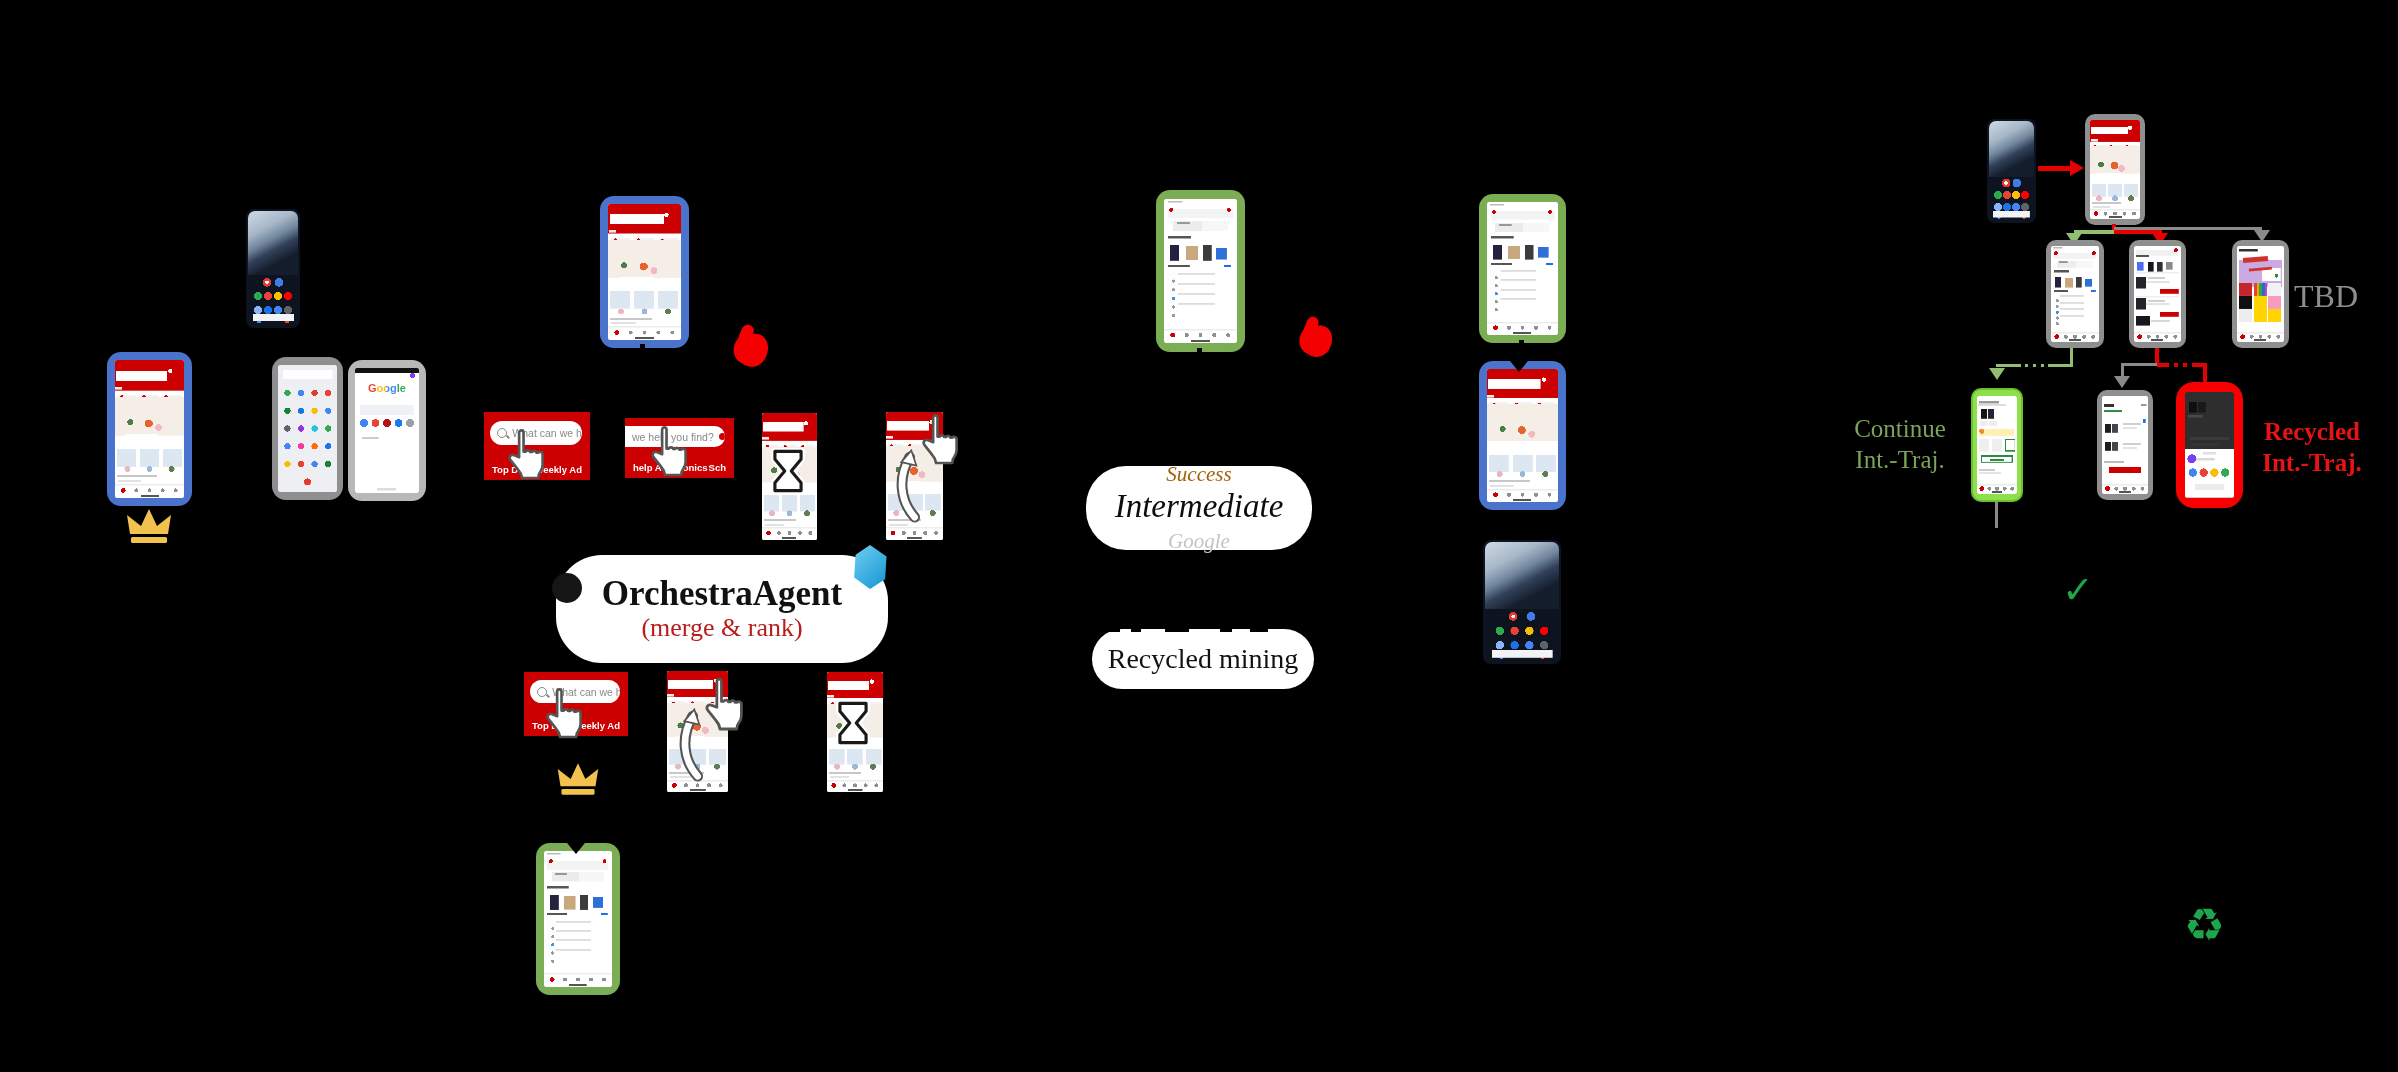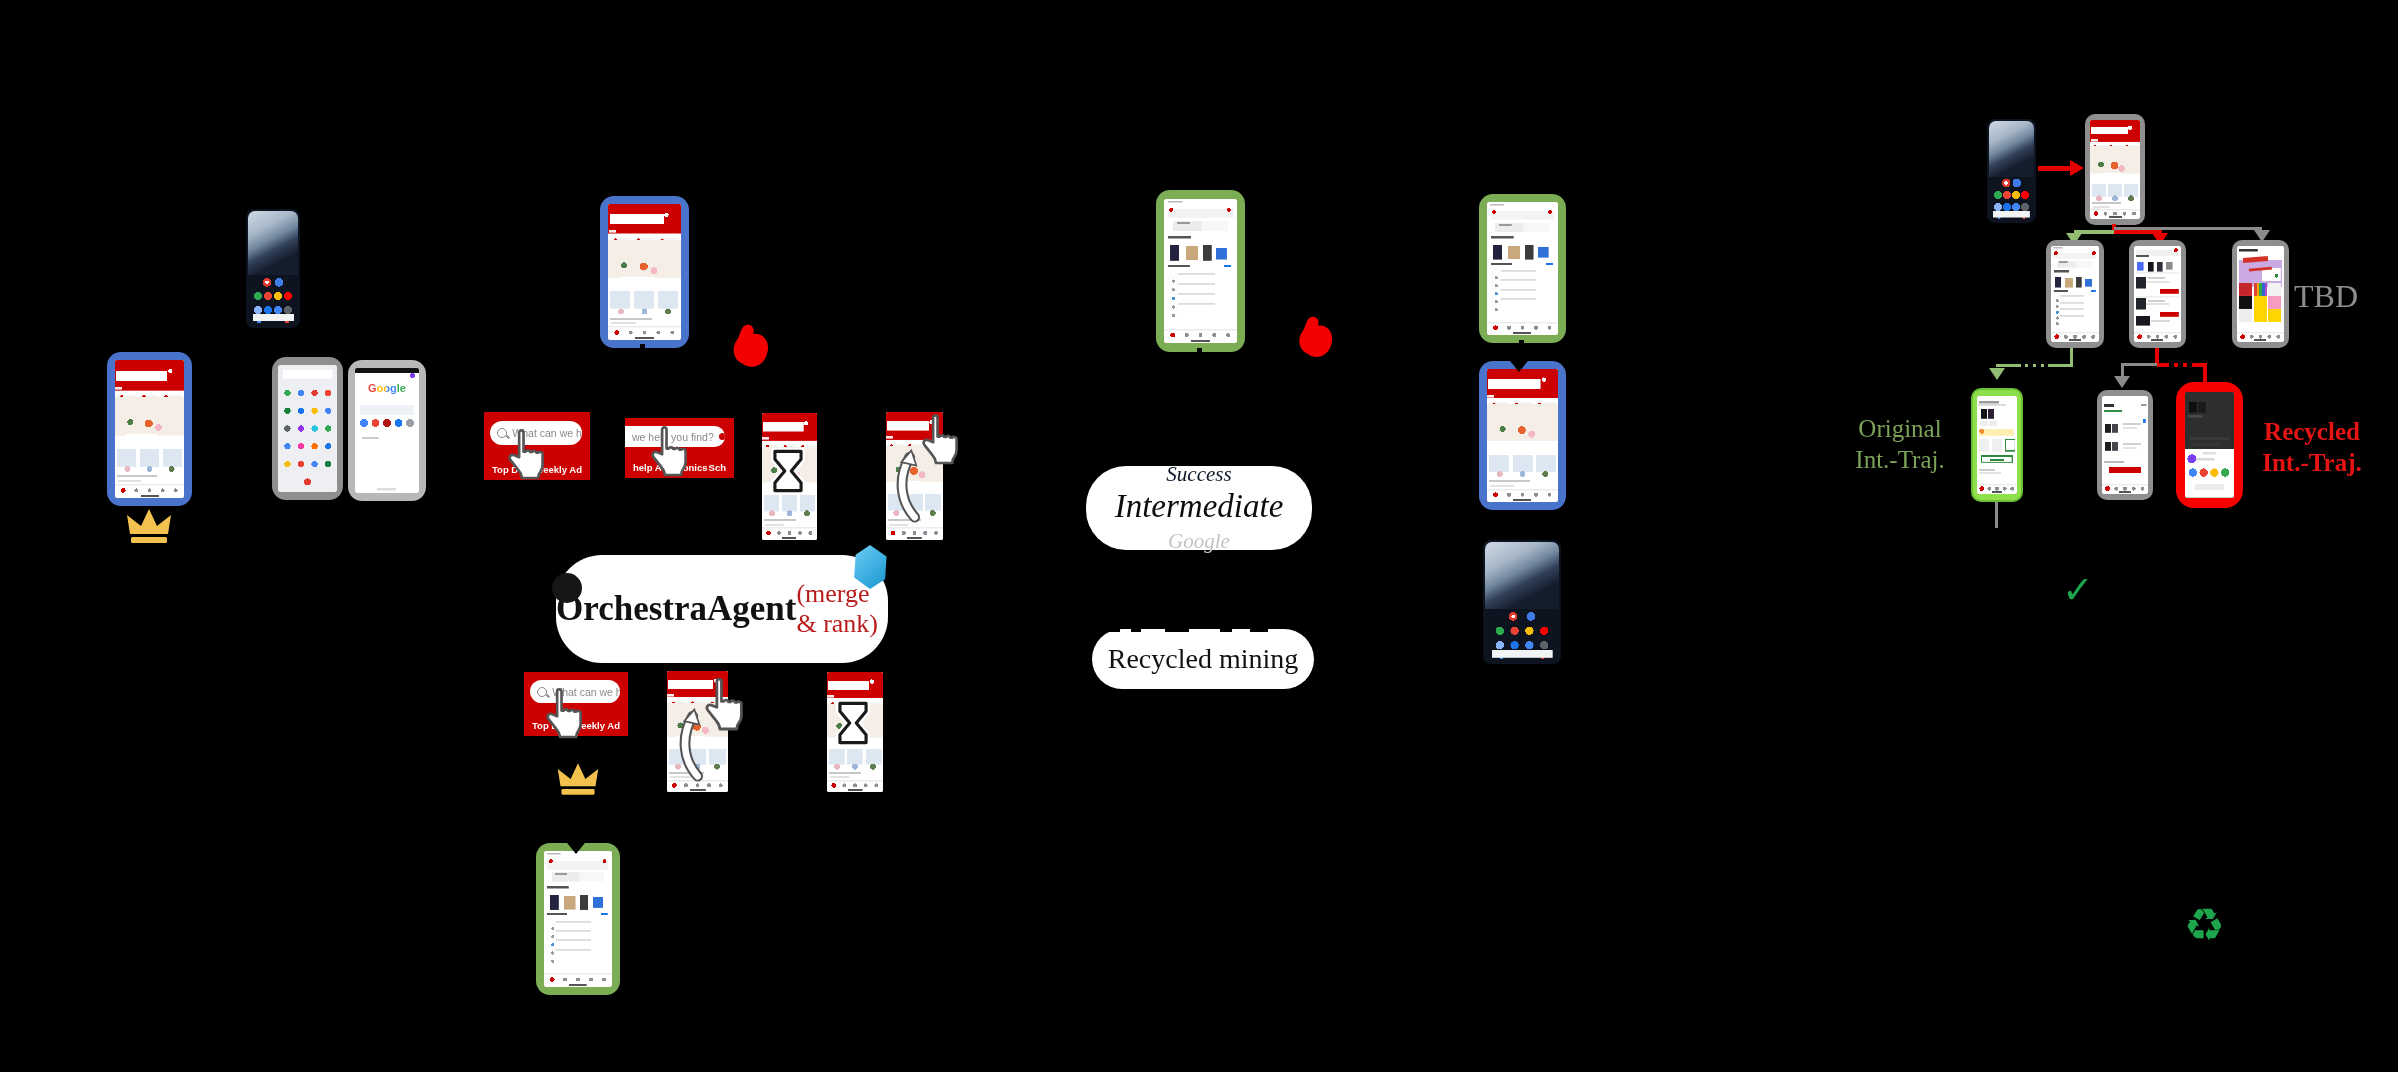--- a/index.html
+++ b/index.html
@@ -447,21 +447,21 @@
   </div>
   <svg class="abs" style="left:893px;top:442px;z-index:5;" width="30" height="82" viewBox="0 0 36 90">
     <path d="M26 86 C8 66 6 38 20 14" stroke="#555" stroke-width="13" fill="none" stroke-linecap="round"></path>
     <path d="M26 86 C8 66 6 38 20 14" stroke="#fff" stroke-width="8" fill="none" stroke-linecap="round"></path>
     <path d="M10 20 L22 6 L28 24 Z" fill="#fff" stroke="#555" stroke-width="2"></path>
   </svg>
   <svg class="abs" style="left:917px;top:412px;z-index:6;" width="44" height="58" viewBox="0 0 30 38">
     <path d="M11 3c0-2 3-2 3 0v13h1.5c.4-1.2 2.8-1.2 3 .3h1.4c.5-1.1 2.6-1 2.9.4h1.3c.6-.9 2.9-.6 2.9 1v7.5c0 2-.6 3.3-1.6 4.6-1 1.2-1.4 2.6-1.4 4.2H13c-.2-2-1-3.8-2.5-5.4L5.3 22c-1.8-2-.2-4.4 2-3.6l3.7 1.4z" fill="#fff" stroke="#555" stroke-width="1.8" stroke-linejoin="round"></path>
   </svg>
 
-  <div class="blob" style="left:556px;top:555px;width:332px;height:108px;border-radius:46px;display:flex;flex-direction:row;align-items:center;justify-content:center;z-index:1;">
+  <div class="blob" style="left:556px;top:555px;width:332px;height:108px;border-radius:46px;display:flex;flex-direction:column;align-items:center;justify-content:center;z-index:1;">
     <div style="font-weight:bold;font-size:35px;color:#111;line-height:38px;">OrchestraAgent</div>
     <div style="font-size:26px;color:#b91c1c;line-height:30px;">(merge &amp; rank)</div>
   </div>
   <div class="abs" style="left:552px;top:573px;width:30px;height:30px;border-radius:50%;background:#161616;z-index:2;"></div>
   <div class="abs" style="left:852px;top:545px;width:36px;height:44px;z-index:2;background:linear-gradient(135deg,#6fd0f5,#1593cf);
               clip-path:polygon(50% 0,96% 26%,92% 78%,50% 100%,6% 74%,10% 22%);"></div>
 
   <div class="sw" style="left:524px;top:672px;width:104px;height:64px;">
     <div class="pill">
       <span class="mag"></span>
@@ -511,21 +511,21 @@
     <div class="screen">
         <div class="mock m-ts"></div>
       </div>
   </div>
   <div class="stemb" style="left:1197px;top:348px;height:22px;"></div>
   <svg class="abs" style="left:1293px;top:314px;" width="42" height="50" viewBox="0 0 44 52">
     <path d="M17 4 C23 0 29 6 26 12 C36 10 44 20 40 32 C37 44 24 48 16 42 C6 38 4 26 10 18 C13 14 13 8 17 4 Z" fill="#f40000"></path>
   </svg>
 
   <div class="blob" style="left:1086px;top:466px;width:226px;height:84px;border-radius:40px;">
-    <div class="serif-i" style="position:absolute;left:0;right:0;top:-4px;text-align:center;font-size:21px;color:#0f172a;">Success</div>
+    <div class="serif-i" style="position:absolute;left:0;right:0;top:-4px;text-align:center;font-size:21px;color:#a16207;">Success</div>
     <div class="serif-i" style="position:absolute;left:0;right:0;top:22px;text-align:center;font-size:33px;color:#0d0d0d;">Intermediate</div>
     <div class="serif-i" style="position:absolute;left:0;right:0;bottom:-4px;text-align:center;font-size:21px;color:#c3c3c3;">Google</div>
   </div>
 
   <div class="abs" style="left:1100px;top:618px;width:205px;height:14px;z-index:2;background-repeat:no-repeat;background-image:
        linear-gradient(#000 0 0),linear-gradient(#000 0 0),linear-gradient(#000 0 0),linear-gradient(#000 0 0),linear-gradient(#000 0 0);
        background-size:16px 8px,10px 7px,24px 8px,12px 7px,18px 8px;
        background-position:2% 100%,16% 100%,36% 100%,62% 100%,80% 100%;"></div>
   <div class="blob" style="left:1092px;top:629px;width:222px;height:60px;border-radius:30px;text-align:center;">
     <span style="line-height:60px;font-size:28px;color:#111;">Recycled mining</span>
@@ -593,21 +593,21 @@
   <div class="tri" style="left:1989px;top:368px;border-left:8px solid transparent;border-right:8px solid transparent;border-top:12px solid #93bd72;"></div>
   <div class="ln" style="left:2155px;top:348px;width:4px;height:18px;background:#e60000;"></div>
   <div class="ln" style="left:2121px;top:363px;width:36px;height:3px;background:#8a8a8a;"></div>
   <div class="ln" style="left:2121px;top:363px;width:3px;height:14px;background:#8a8a8a;"></div>
   <div class="tri" style="left:2114px;top:376px;border-left:8px solid transparent;border-right:8px solid transparent;border-top:12px solid #8a8a8a;"></div>
   <div class="ln" style="left:2157px;top:363px;width:50px;height:4px;
        background:linear-gradient(90deg,#e60000 0 24%,transparent 24% 34%,#e60000 34% 42%,transparent 42% 52%,#e60000 52% 60%,transparent 60% 70%,#e60000 70% 100%);"></div>
   <div class="ln" style="left:2203px;top:363px;width:4px;height:22px;background:#e60000;"></div>
 
   <div class="abs" style="left:1836px;top:413px;width:128px;text-align:center;font-size:25px;line-height:31px;color:#7ca357;">
-    <div>Original</div>
+    <div>Continue</div>
     <div>Int.-Traj.</div>
   </div>
   <div class="frame" style="left:1971px;top:388px;width:52px;height:114px;background:#8de04a;border:2px solid #6abf35;box-sizing:border-box;border-radius:10px;">
     <div class="screen">
         <div class="mock m-pp"></div>
       </div>
   </div>
   <div class="ln" style="left:1995px;top:502px;width:3px;height:26px;background:#8a8a8a;"></div>
   <div class="frame" style="left:2097px;top:390px;width:56px;height:110px;background:#8f8f8f;border-radius:10px;">
     <div class="screen">

